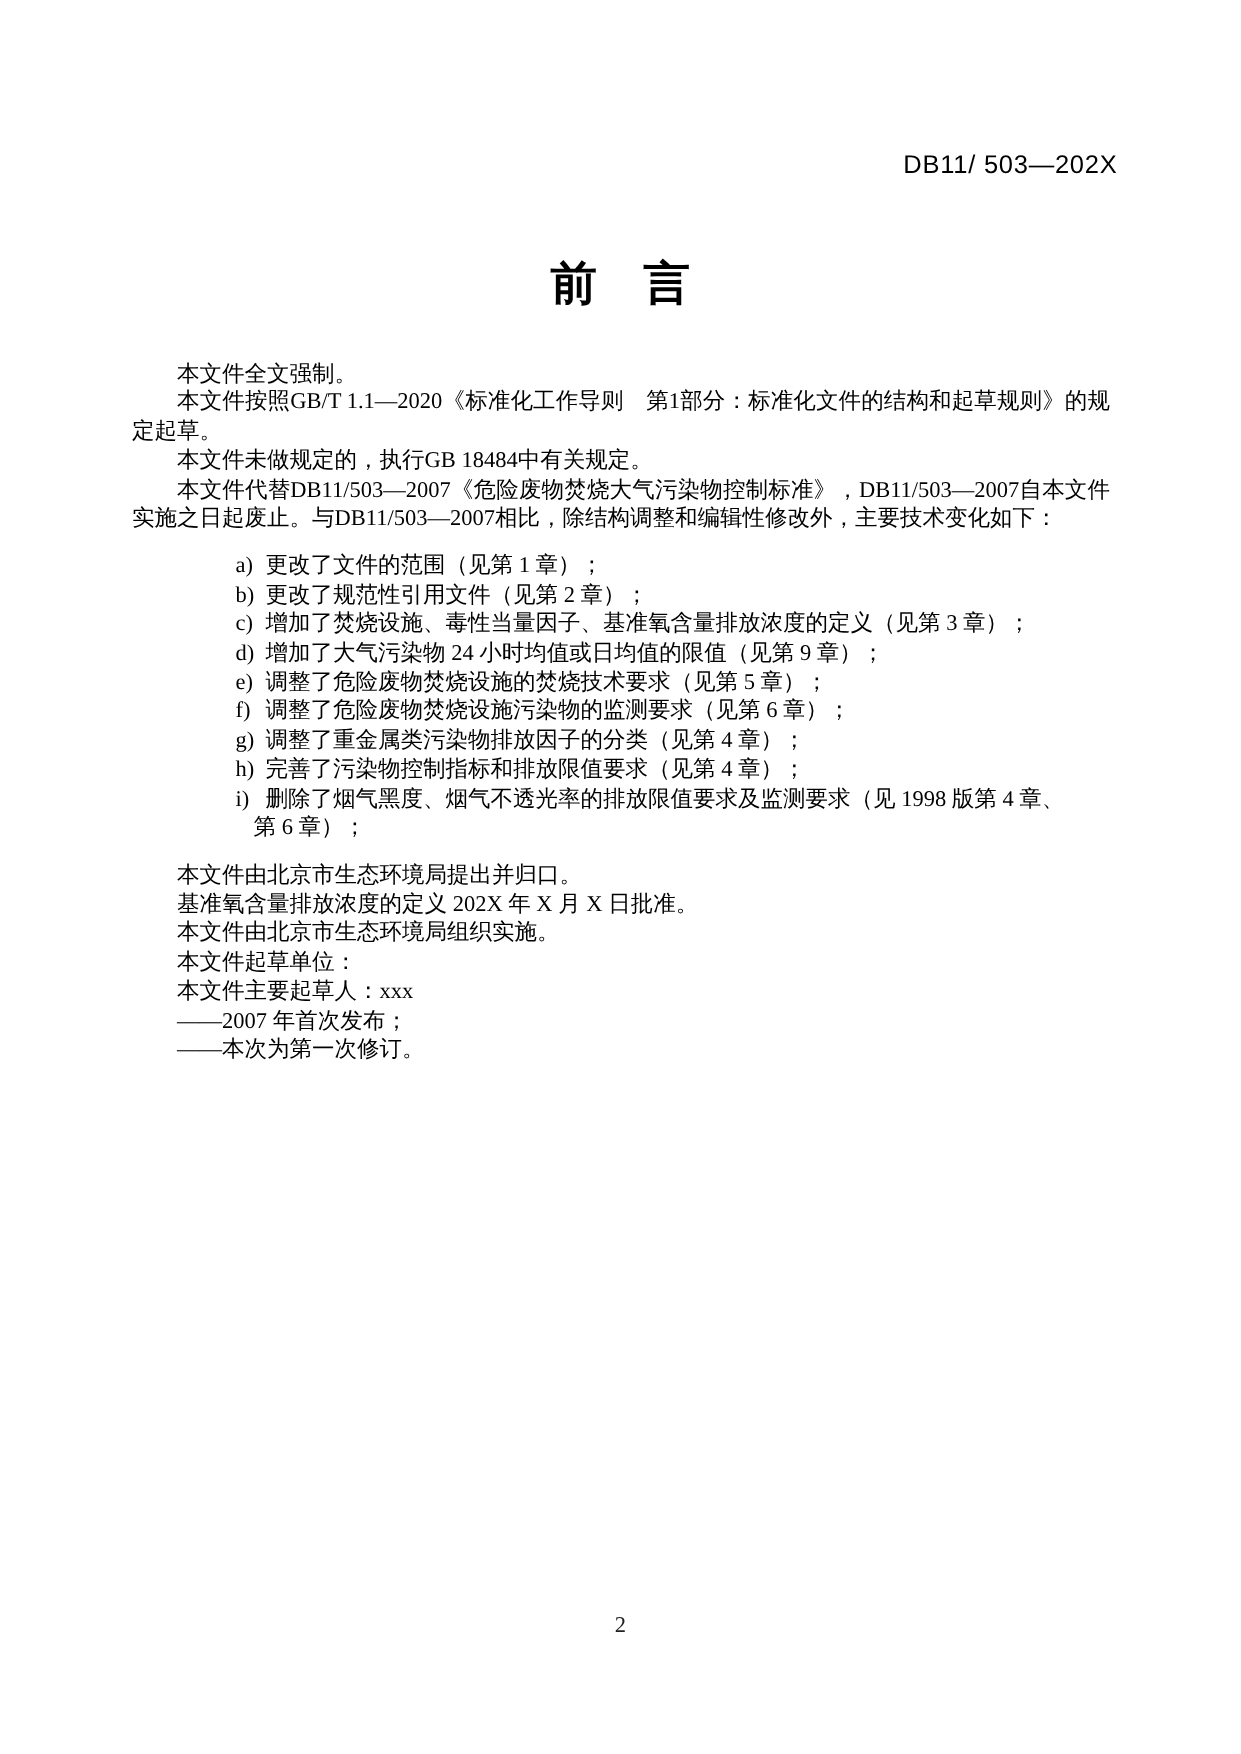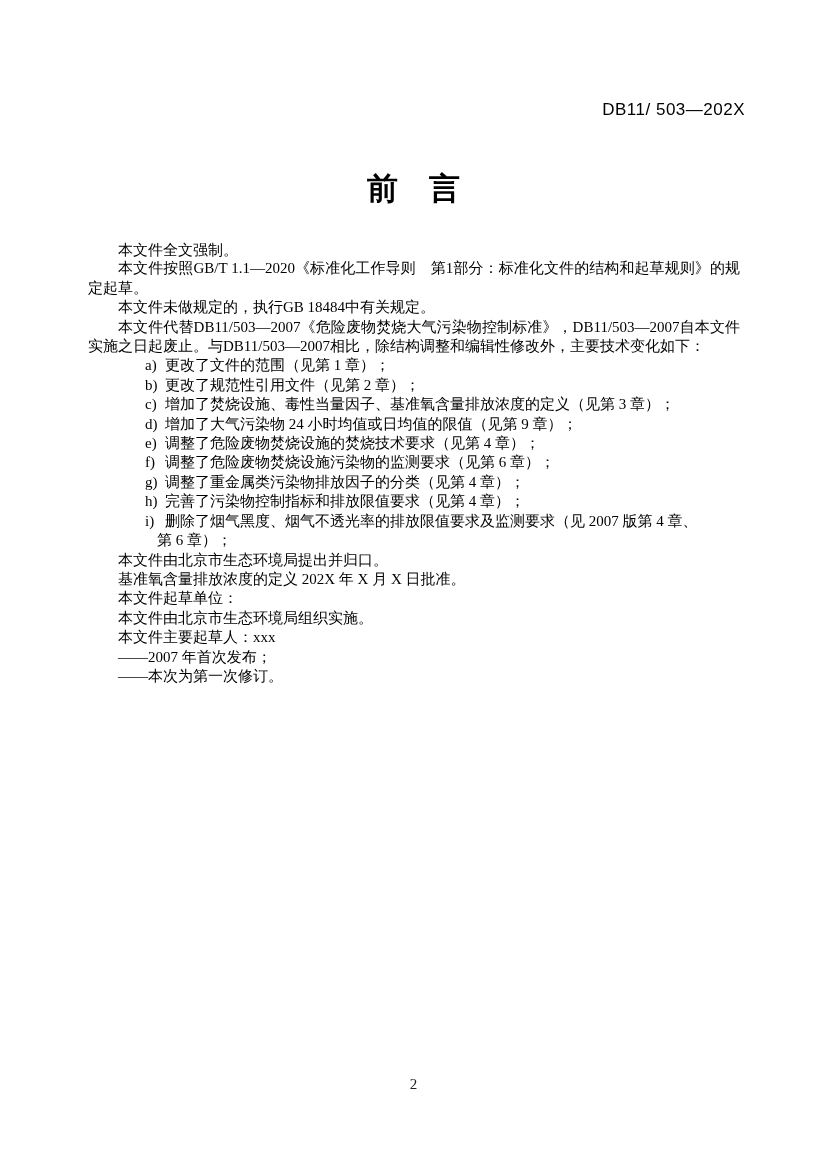--- a/index.html
+++ b/index.html
@@ -50,21 +50,21 @@
   }
   .body-text p {
     margin: 0;
     padding: 0;
     text-indent: 2em;
   }
   p.strong-note {
     font-family: "Liberation Sans", "DejaVu Sans", sans-serif;
     font-weight: 400;
   }
-  .changes { margin: 0; padding: 0; }
+  .changes { margin: 12px; padding: 0; }
   .change-item {
     padding-left: 77px;
     text-indent: -20px;
     text-align: justify;
   }
   .li-label {
     display: inline-block;
     width: 13px;
     text-indent: 0;
     margin-right: 7px;
@@ -100,32 +100,32 @@
 
     <p>本文件未做规定的，执行GB 18484中有关规定。</p>
 
     <p>本文件代替DB11/503—2007《危险废物焚烧大气污染物控制标准》，DB11/503—2007自本文件实施之日起废止。与DB11/503—2007相比，除结构调整和编辑性修改外，主要技术变化如下：</p>
 
     <div class="changes">
       <div class="change-item"><span class="li-label">a)</span><span>更改了文件的范围（见第 1 章）；</span></div>
       <div class="change-item"><span class="li-label">b)</span><span>更改了规范性引用文件（见第 2 章）；</span></div>
       <div class="change-item"><span class="li-label">c)</span><span>增加了焚烧设施、毒性当量因子、基准氧含量排放浓度的定义（见第 3 章）；</span></div>
       <div class="change-item"><span class="li-label">d)</span><span>增加了大气污染物 24 小时均值或日均值的限值（见第 9 章）；</span></div>
-      <div class="change-item"><span class="li-label">e)</span><span>调整了危险废物焚烧设施的焚烧技术要求（见第 4 章）；</span></div>
+      <div class="change-item"><span class="li-label">e)</span><span>调整了危险废物焚烧设施的焚烧技术要求（见第 5 章）；</span></div>
       <div class="change-item"><span class="li-label">f)</span><span>调整了危险废物焚烧设施污染物的监测要求（见第 6 章）；</span></div>
       <div class="change-item"><span class="li-label">g)</span><span>调整了重金属类污染物排放因子的分类（见第 4 章）；</span></div>
       <div class="change-item"><span class="li-label">h)</span><span>完善了污染物控制指标和排放限值要求（见第 4 章）；</span></div>
-      <div class="change-item"><span class="li-label">i)</span><span>删除了烟气黑度、烟气不透光率的排放限值要求及监测要求（见 2007 版第 4 章、</span></div>
+      <div class="change-item"><span class="li-label">i)</span><span>删除了烟气黑度、烟气不透光率的排放限值要求及监测要求（见 1998 版第 4 章、</span></div>
       <div class="change-cont">第 6 章）；</div>
     </div>
 
     <p>本文件由北京市生态环境局提出并归口。</p>
     <p>基准氧含量排放浓度的定义 202X 年 X 月 X 日批准。</p>
+    <p>本文件由北京市生态环境局组织实施。</p>
     <p>本文件起草单位：</p>
-    <p>本文件由北京市生态环境局组织实施。</p>
     <p>本文件主要起草人：xxx</p>
     <p>——2007 年首次发布；</p>
     <p>——本次为第一次修订。</p>
 
   </div>
 
   <div class="page-number">2</div>
 
 </div>
 

